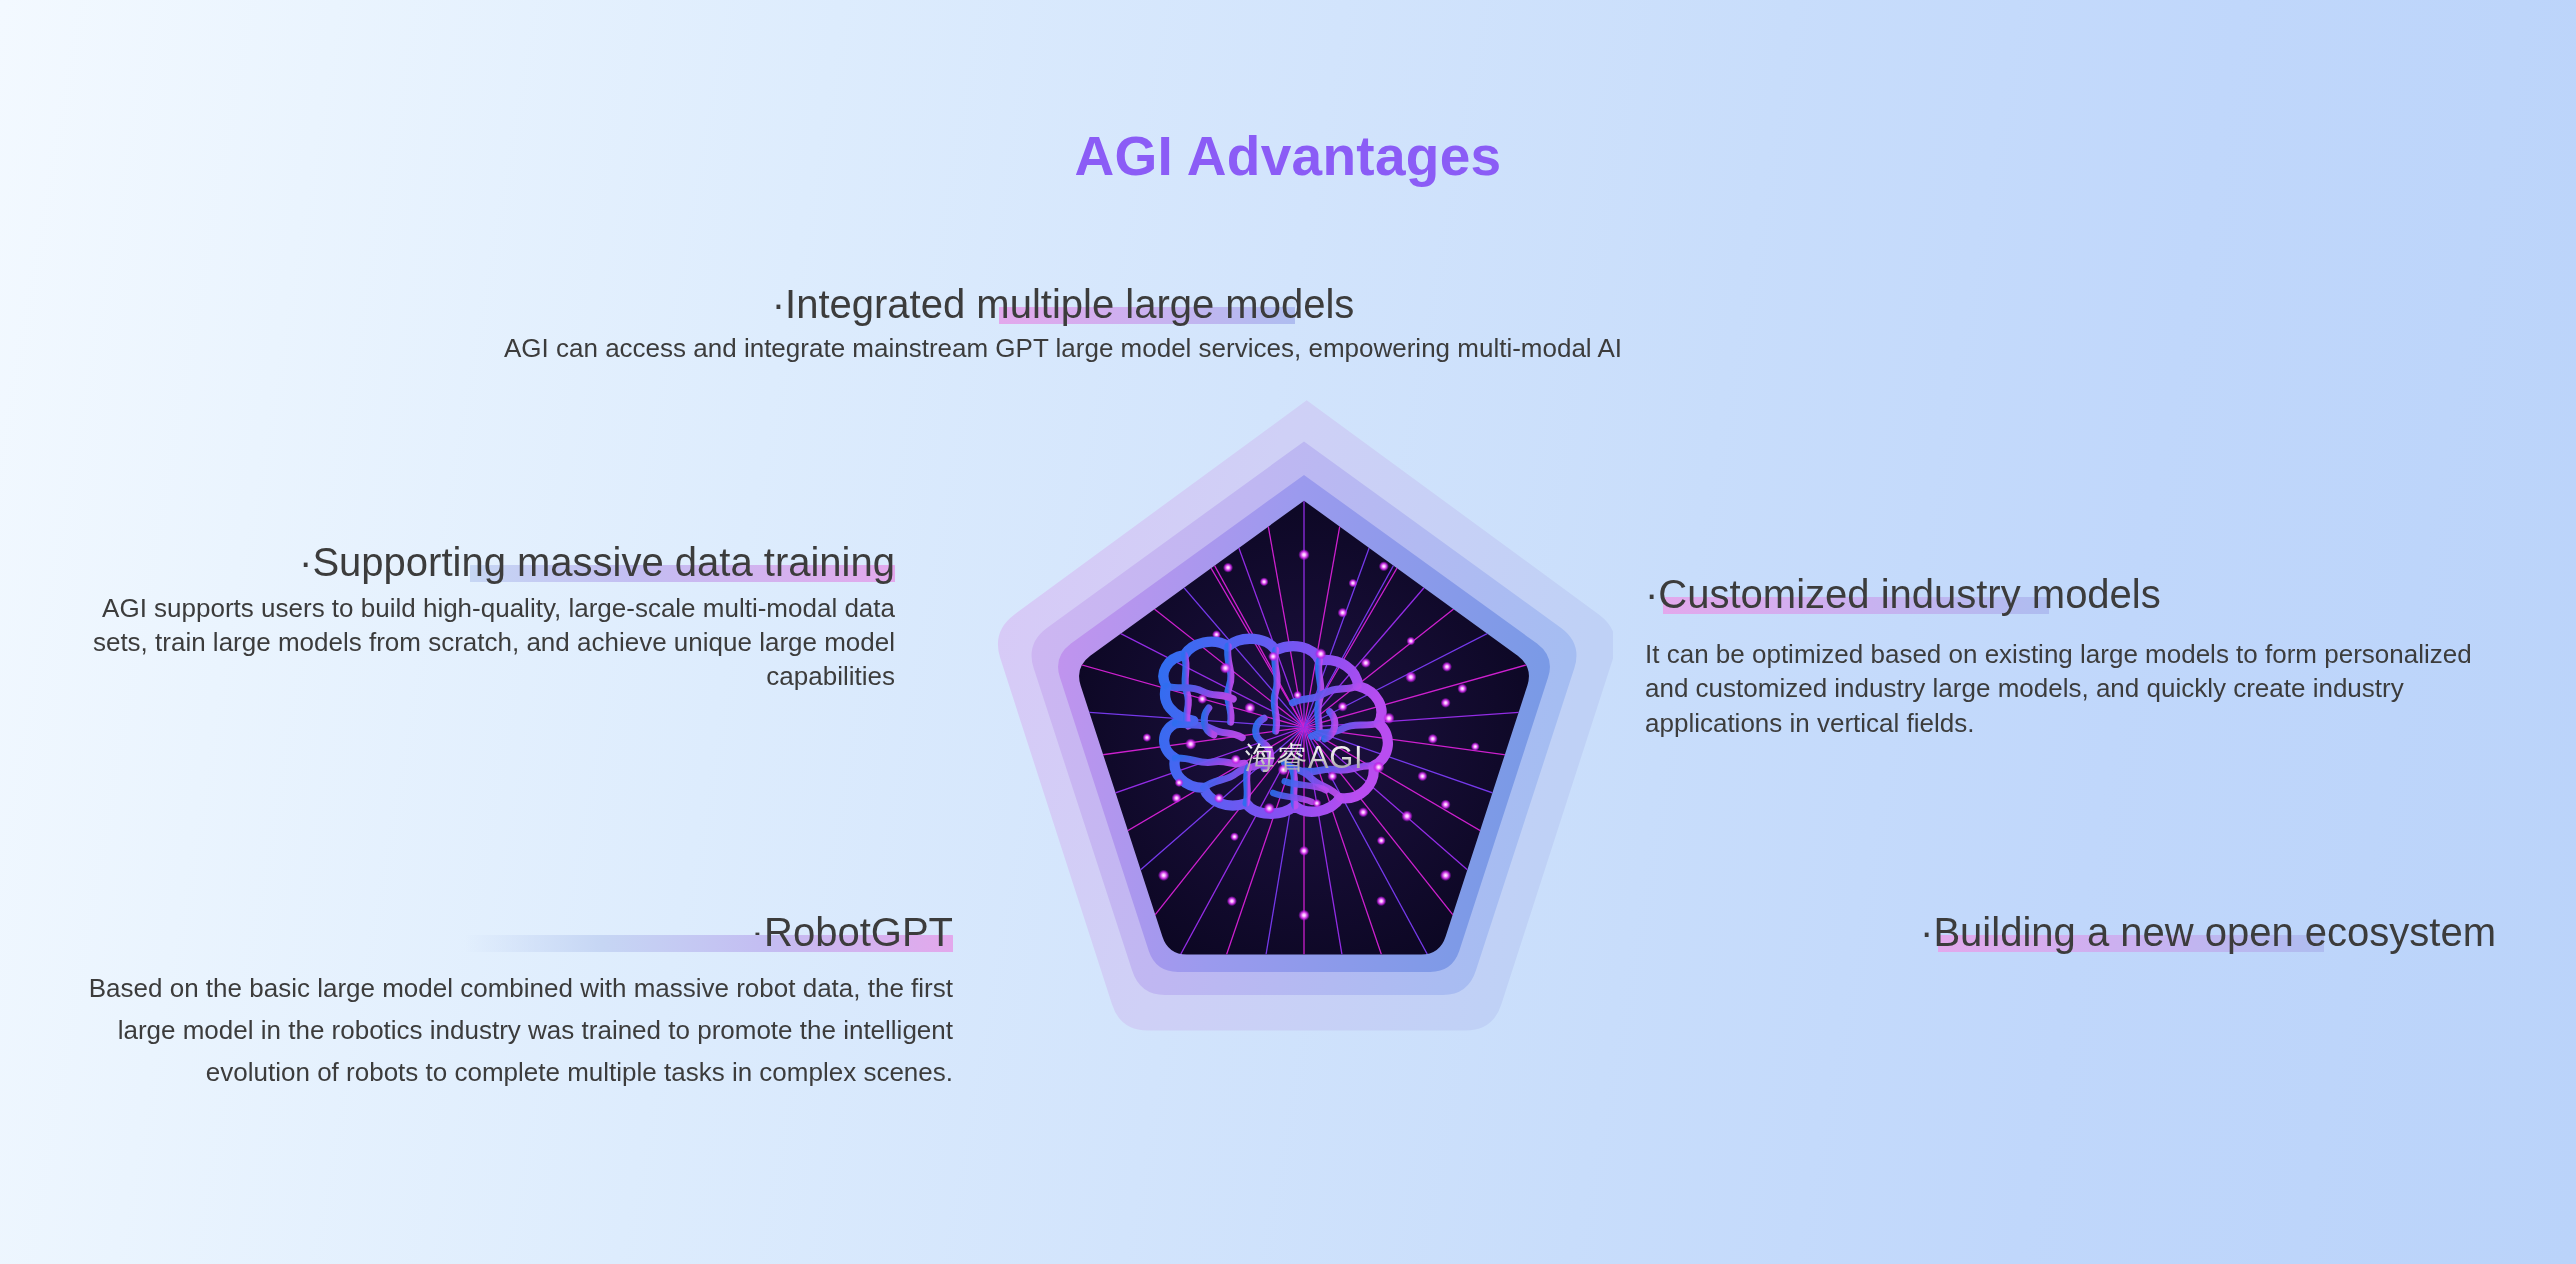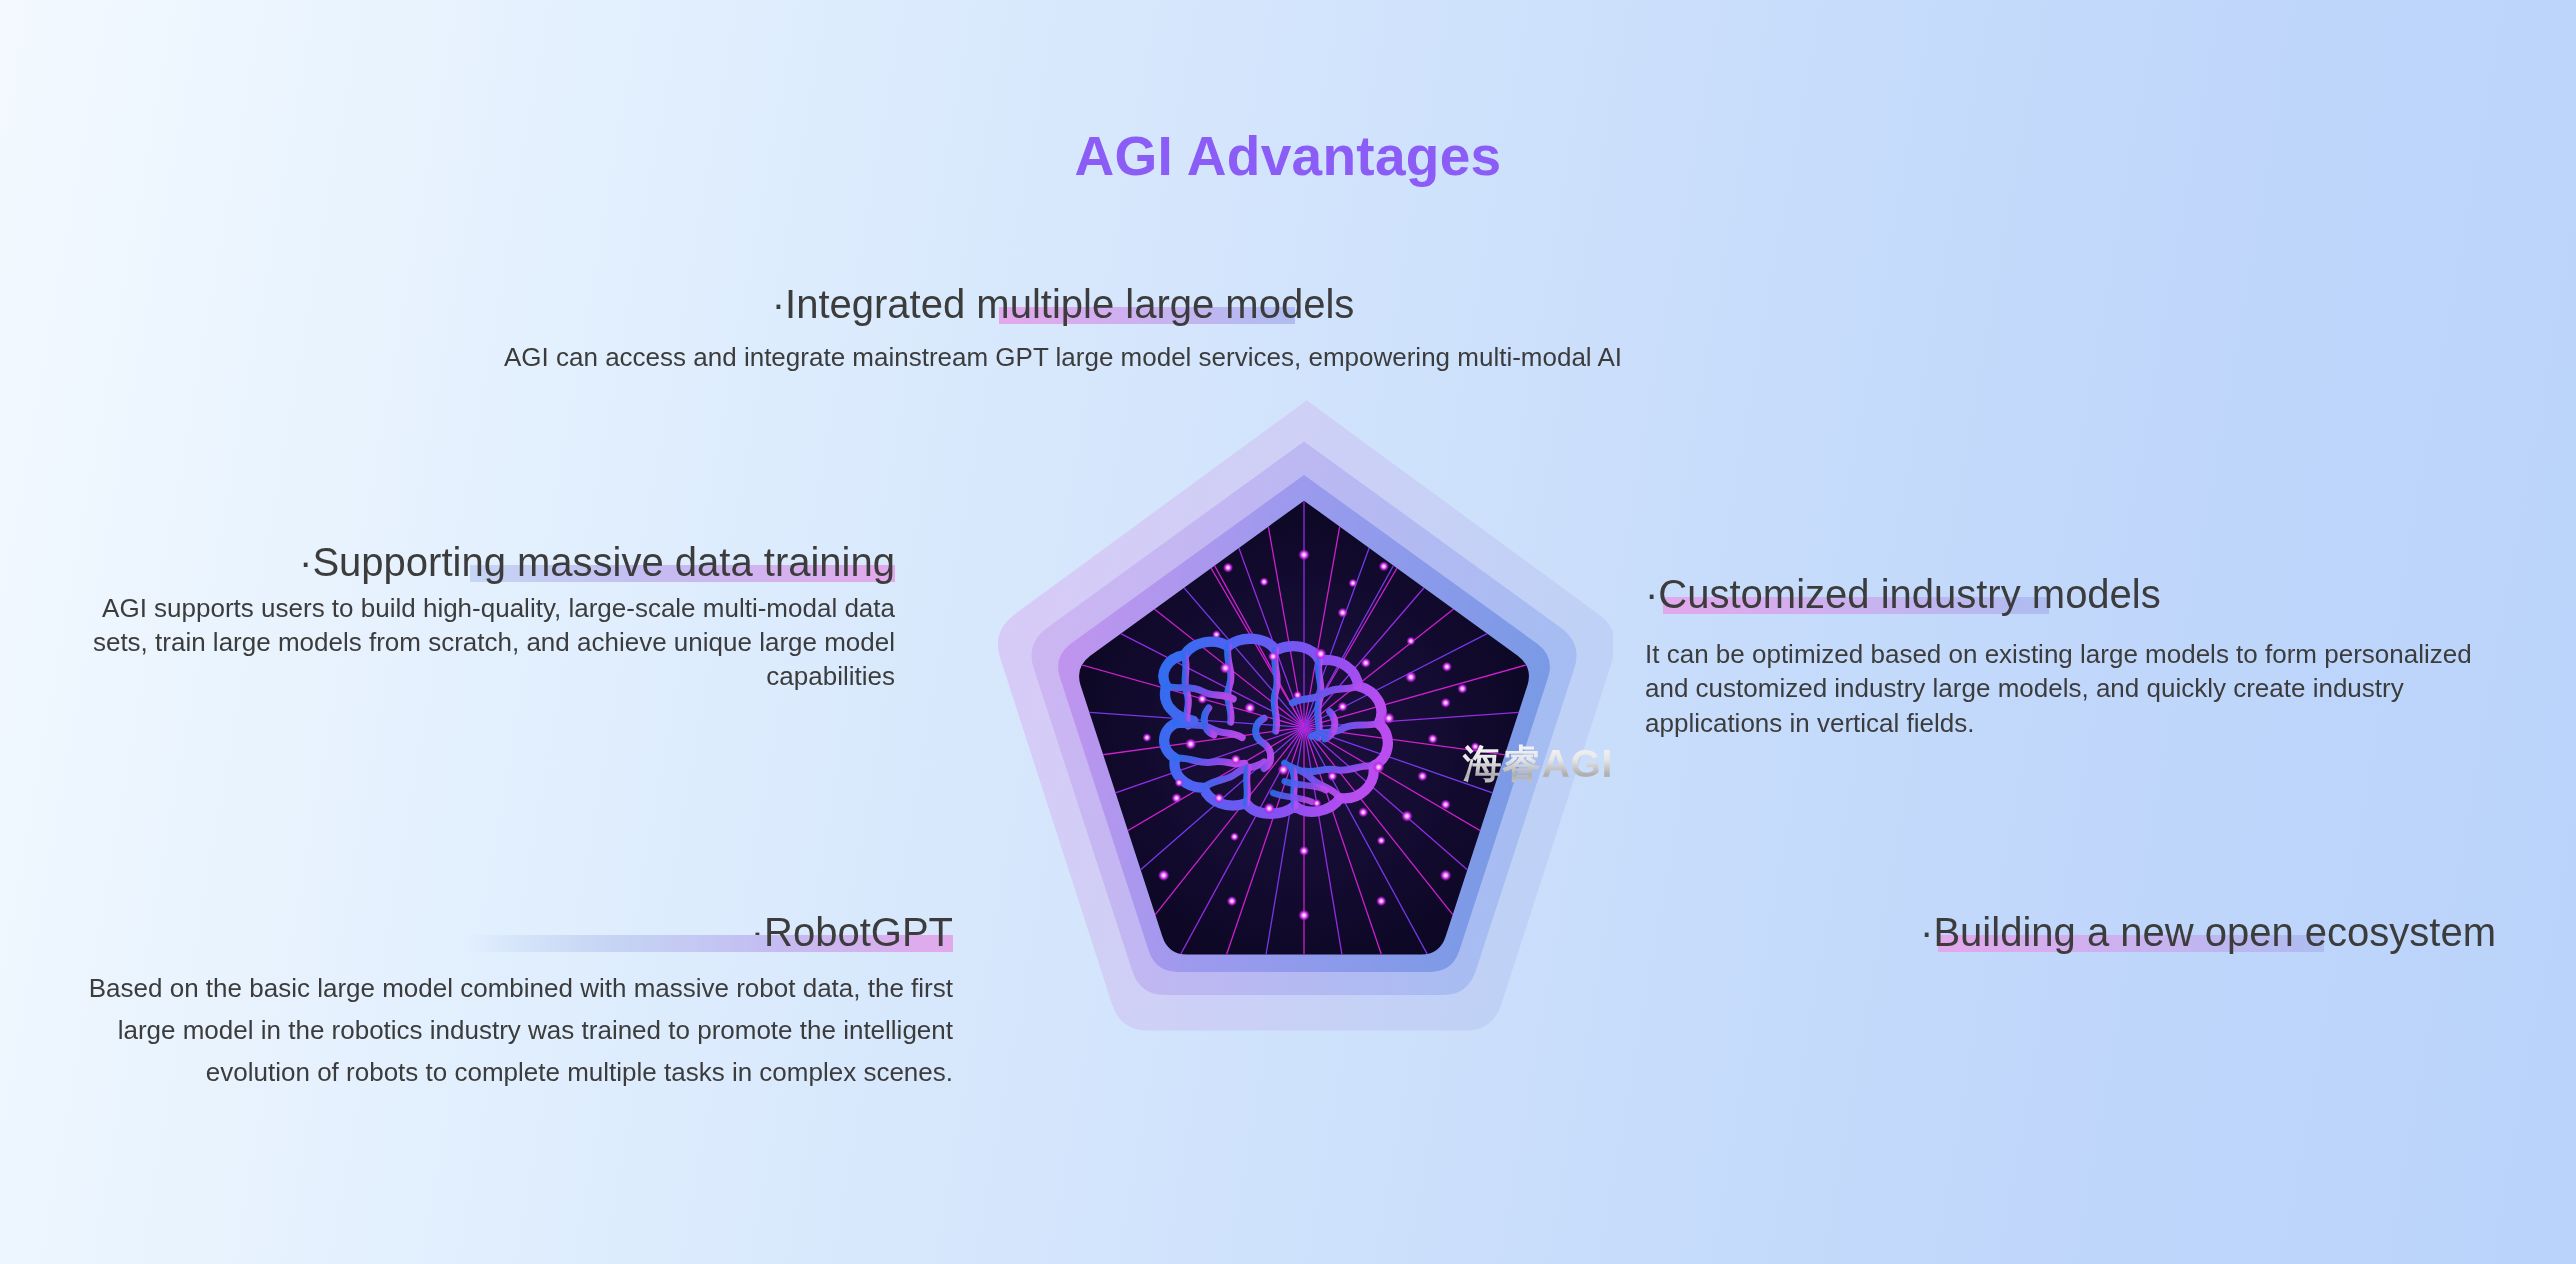--- a/index.html
+++ b/index.html
@@ -85,23 +85,23 @@
     position: absolute;
     left: 0; top: 0;
     width: 100%; height: 100%;
   }
 
   .center-label {
     position: absolute;
     left: 0;
     top: 351px;
     width: 618px;
-    text-align: right;
-    font-size: 39px;
-    font-weight: 700;
+    text-align: center;
+    font-size: 31px;
+    font-weight: 400;
     letter-spacing: 0.6px;
     background: linear-gradient(180deg, #fdfdfd 0%, #e6e6e6 42%, #aeaeae 70%, #d8d8d8 100%);
     -webkit-background-clip: text;
     background-clip: text;
     color: transparent;
     -webkit-text-fill-color: transparent;
     z-index: 30;
     text-shadow: none;
   }
 </style>
@@ -112,21 +112,21 @@
 
   <div class="page-title">AGI Advantages</div>
 
   <div class="block" style="left:0px; top:283px; width:2126px; text-align:center;">
     <div style="display:inline-block; position:relative;">
       <div class="heading">
         <span class="hl p2b" style="left:227px; width:296px;"></span>
         <span class="bullet">·</span><span class="htext">Integrated multiple large models</span>
       </div>
     </div>
-    <div class="body-text" style="margin-top:15px; text-align:center;">AGI can access and integrate mainstream GPT large model services, empowering multi-modal AI</div>
+    <div class="body-text" style="margin-top:6px; text-align:center;">AGI can access and integrate mainstream GPT large model services, empowering multi-modal AI</div>
   </div>
 
   <div class="block" style="left:64px; top:541px; width:831px; text-align:right;">
     <div class="heading">
       <span class="hl p2b" style="right:0px; width:425px; background:linear-gradient(90deg,#c6d6f4 0%,#c3bdf2 40%,#e3a8ec 100%);"></span>
       <span class="bullet">·</span><span class="htext">Supporting massive data training</span>
     </div>
     <div class="body-text" style="margin-top:7.7px;">AGI supports users to build high-quality, large-scale multi-modal data sets, train large models from scratch, and achieve unique large model capabilities</div>
   </div>
 

